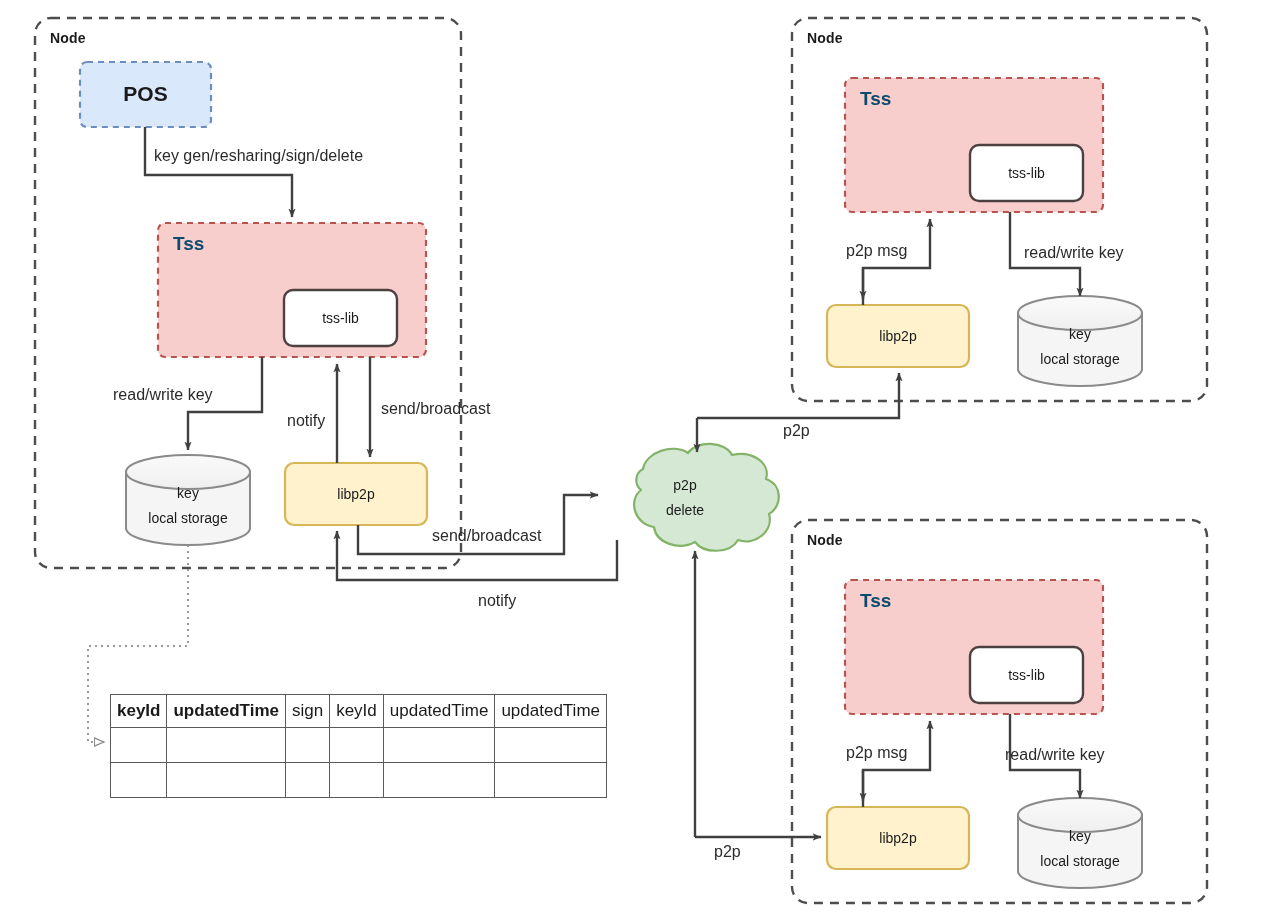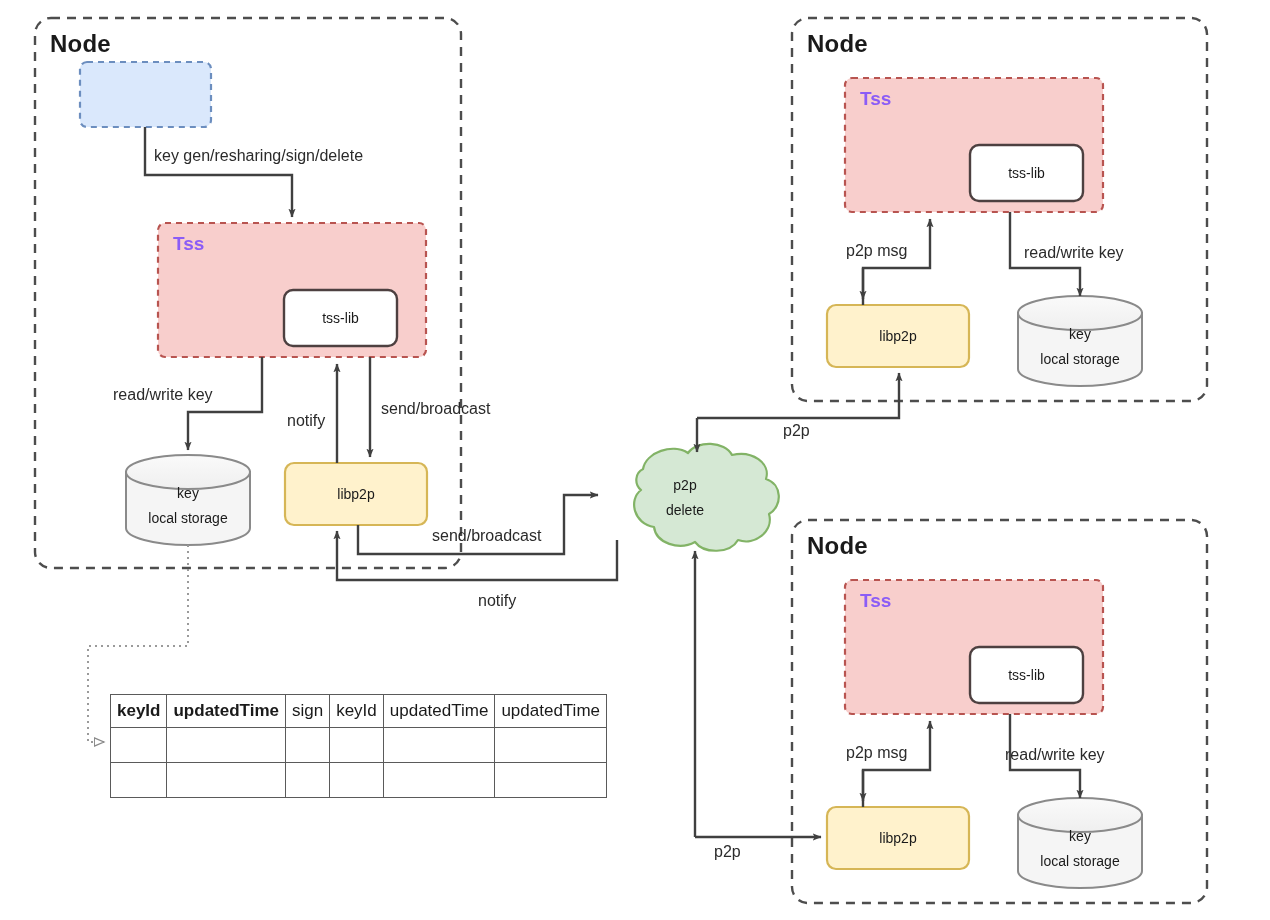--- a/index.html
+++ b/index.html
@@ -20,30 +20,30 @@
   svg.layer {
     position: absolute;
     left: 0;
     top: 0;
     width: 1270px;
     height: 920px;
   }
   .node-title {
     position: absolute;
     font-weight: bold;
-    font-size: 24px;
+    font-size: 14px;
     color: #1a1a1a;
     letter-spacing: 0.2px;
     white-space: nowrap;
   }
   .tss-title {
     position: absolute;
     font-weight: bold;
     font-size: 19px;
-    color: #8b5cf6;
+    color: #0c4a6e;
     white-space: nowrap;
   }
   .box-label {
     position: absolute;
     display: flex;
     align-items: center;
     justify-content: center;
     text-align: center;
     font-size: 14px;
     color: #1a1a1a;
@@ -175,20 +175,21 @@
 
     <path d="M863,807 L863,770 L930,770 L930,721" fill="none" stroke="#404040" stroke-width="2.4" marker-end="url(#arrowhead)"></path>
     <path d="M863,770 L863,801" fill="none" stroke="#404040" stroke-width="2.4" marker-end="url(#arrowhead)"></path>
     <path d="M1010,714 L1010,770 L1080,770 L1080,798" fill="none" stroke="#404040" stroke-width="2.4" marker-end="url(#arrowhead)"></path>
   </svg>
 
   <div class="node-title" style="left:50px; top:30px;">Node</div>
   <div class="node-title" style="left:807px; top:30px;">Node</div>
   <div class="node-title" style="left:807px; top:532px;">Node</div>
 
+  <div class="box-label bold" style="left:80px; top:62px; width:131px; height:65px;">POS</div>
 
   <div class="tss-title" style="left:173px; top:233px;">Tss</div>
   <div class="box-label" style="left:284px; top:290px; width:113px; height:56px;">tss-lib</div>
 
   <div class="box-label" style="left:285px; top:463px; width:142px; height:62px;">libp2p</div>
 
   <div class="box-label" style="left:126px; top:481px; width:124px; height:24px;">key</div>
   <div class="box-label" style="left:116px; top:506px; width:144px; height:24px;">local storage</div>
 
   <div class="tss-title" style="left:860px; top:88px;">Tss</div>

